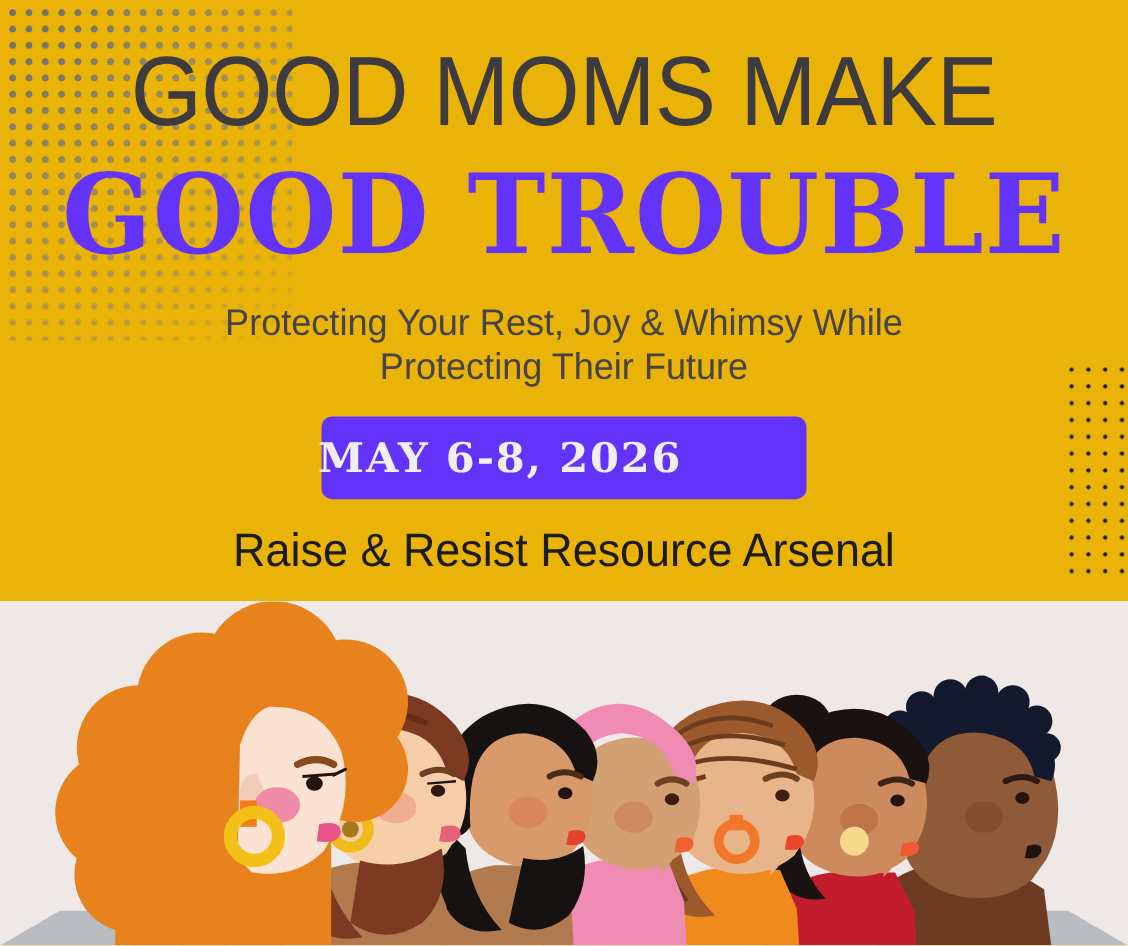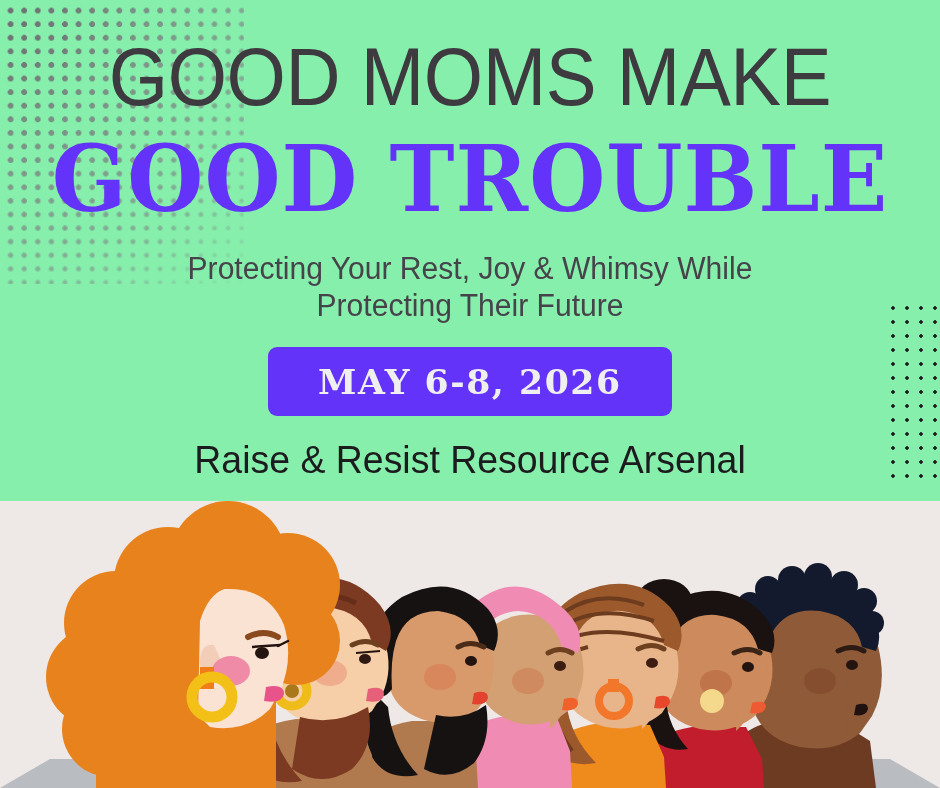--- a/index.html
+++ b/index.html
@@ -13,21 +13,21 @@
     position:relative;
     width:940px; height:788px;
     background:#f2f1f0;
     overflow:hidden;
   }
 
   
   #header {
     position:absolute; left:0; top:0;
     width:940px; height:501px;
-    background:#86efac;
+    background:#eab308;
     overflow:hidden;
   }
 
   
   #halftone {
     position:absolute; left:-6px; top:-6px;
     width:250px; height:290px;
     background-image:
       radial-gradient(circle at 3px 3px, #6e6e72 2.6px, rgba(0,0,0,0) 3.1px);
     background-size:13.6px 13.6px;
@@ -96,21 +96,21 @@
     transform:scaleX(0.97);
     transform-origin:center;
   }
 
   
   .date-badge {
     position:absolute; left:268px; top:347px;
     width:404px; height:69px;
     background:#6433fa;
     border-radius:9px;
-    display:flex; align-items:center; justify-content:center;
+    display:flex; align-items:center; justify-content:flex-start;
   }
   .date-badge-label {
     font-family:"DejaVu Serif","Liberation Serif", serif;
     font-weight:700;
     font-size:34px;
     letter-spacing:1.5px;
     color:#f0eff0;
     white-space:nowrap;
     transform:scaleX(1.02);
   }

